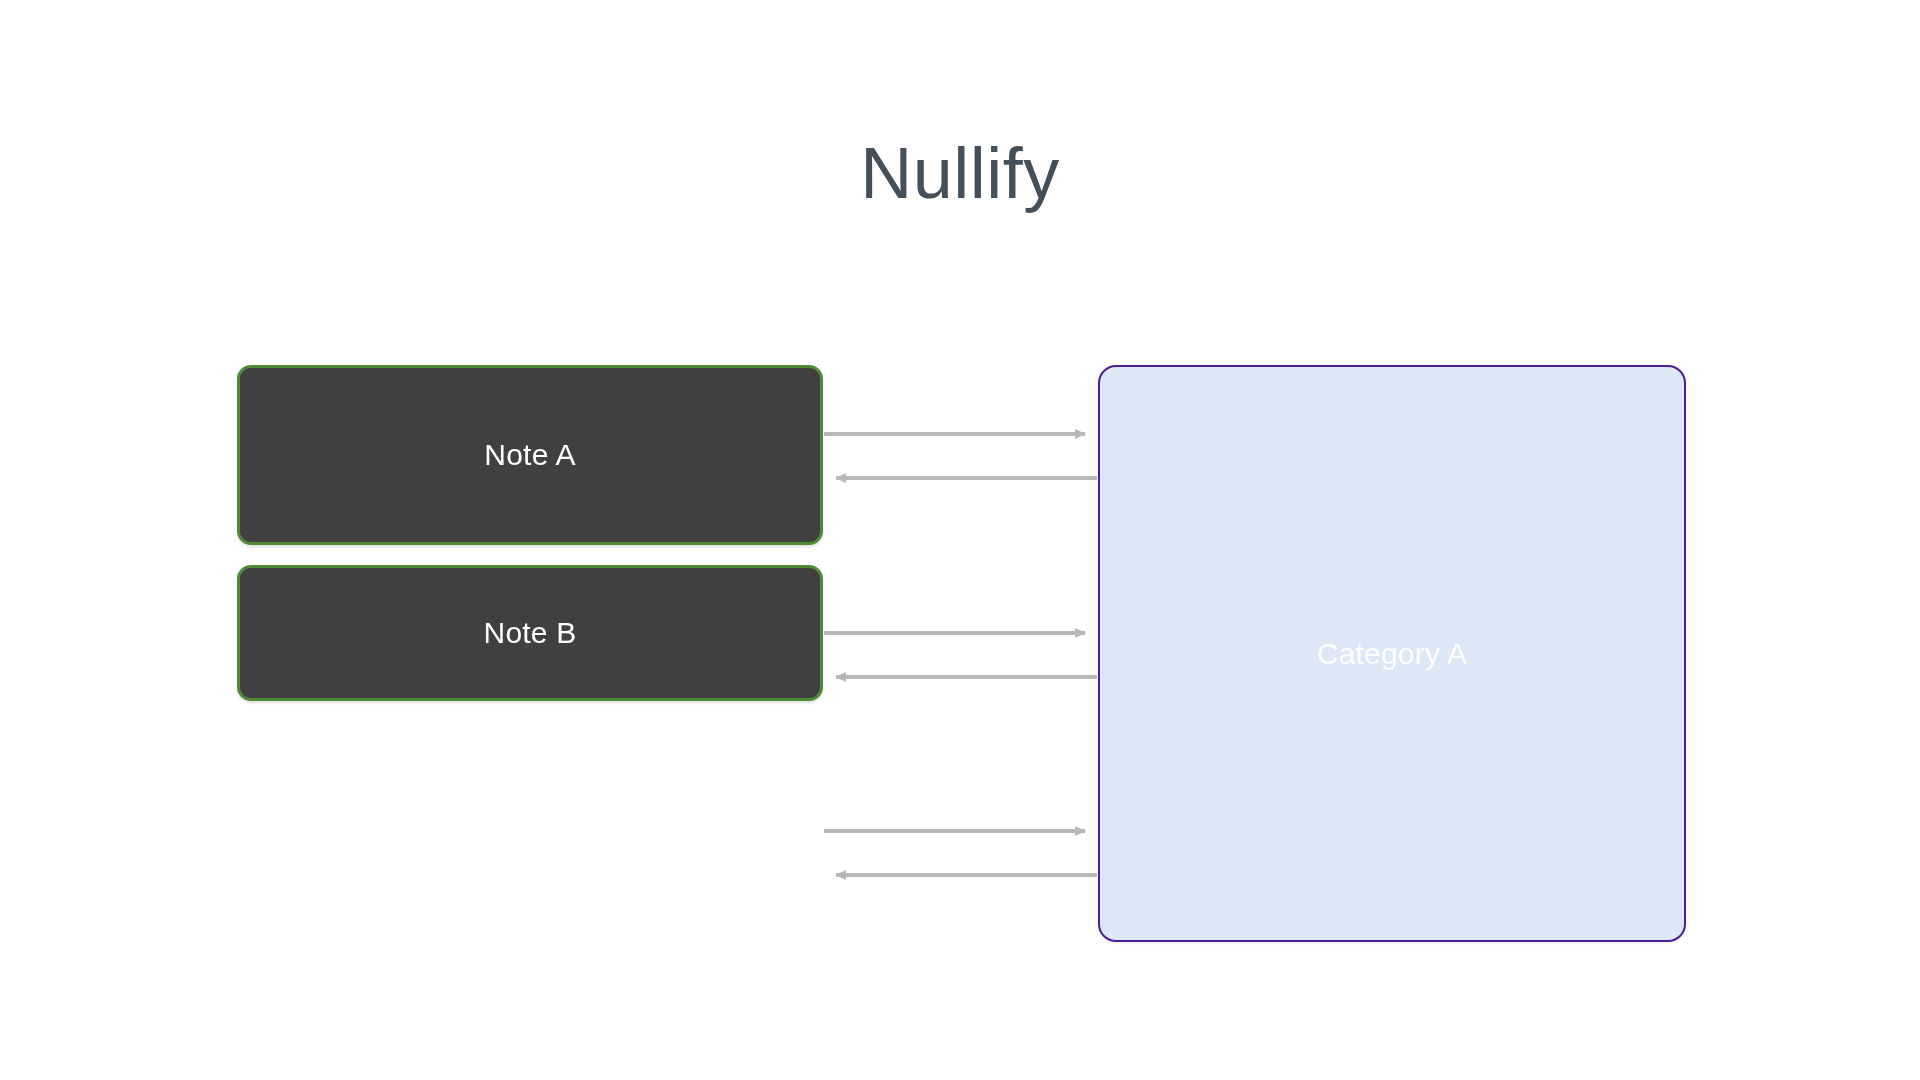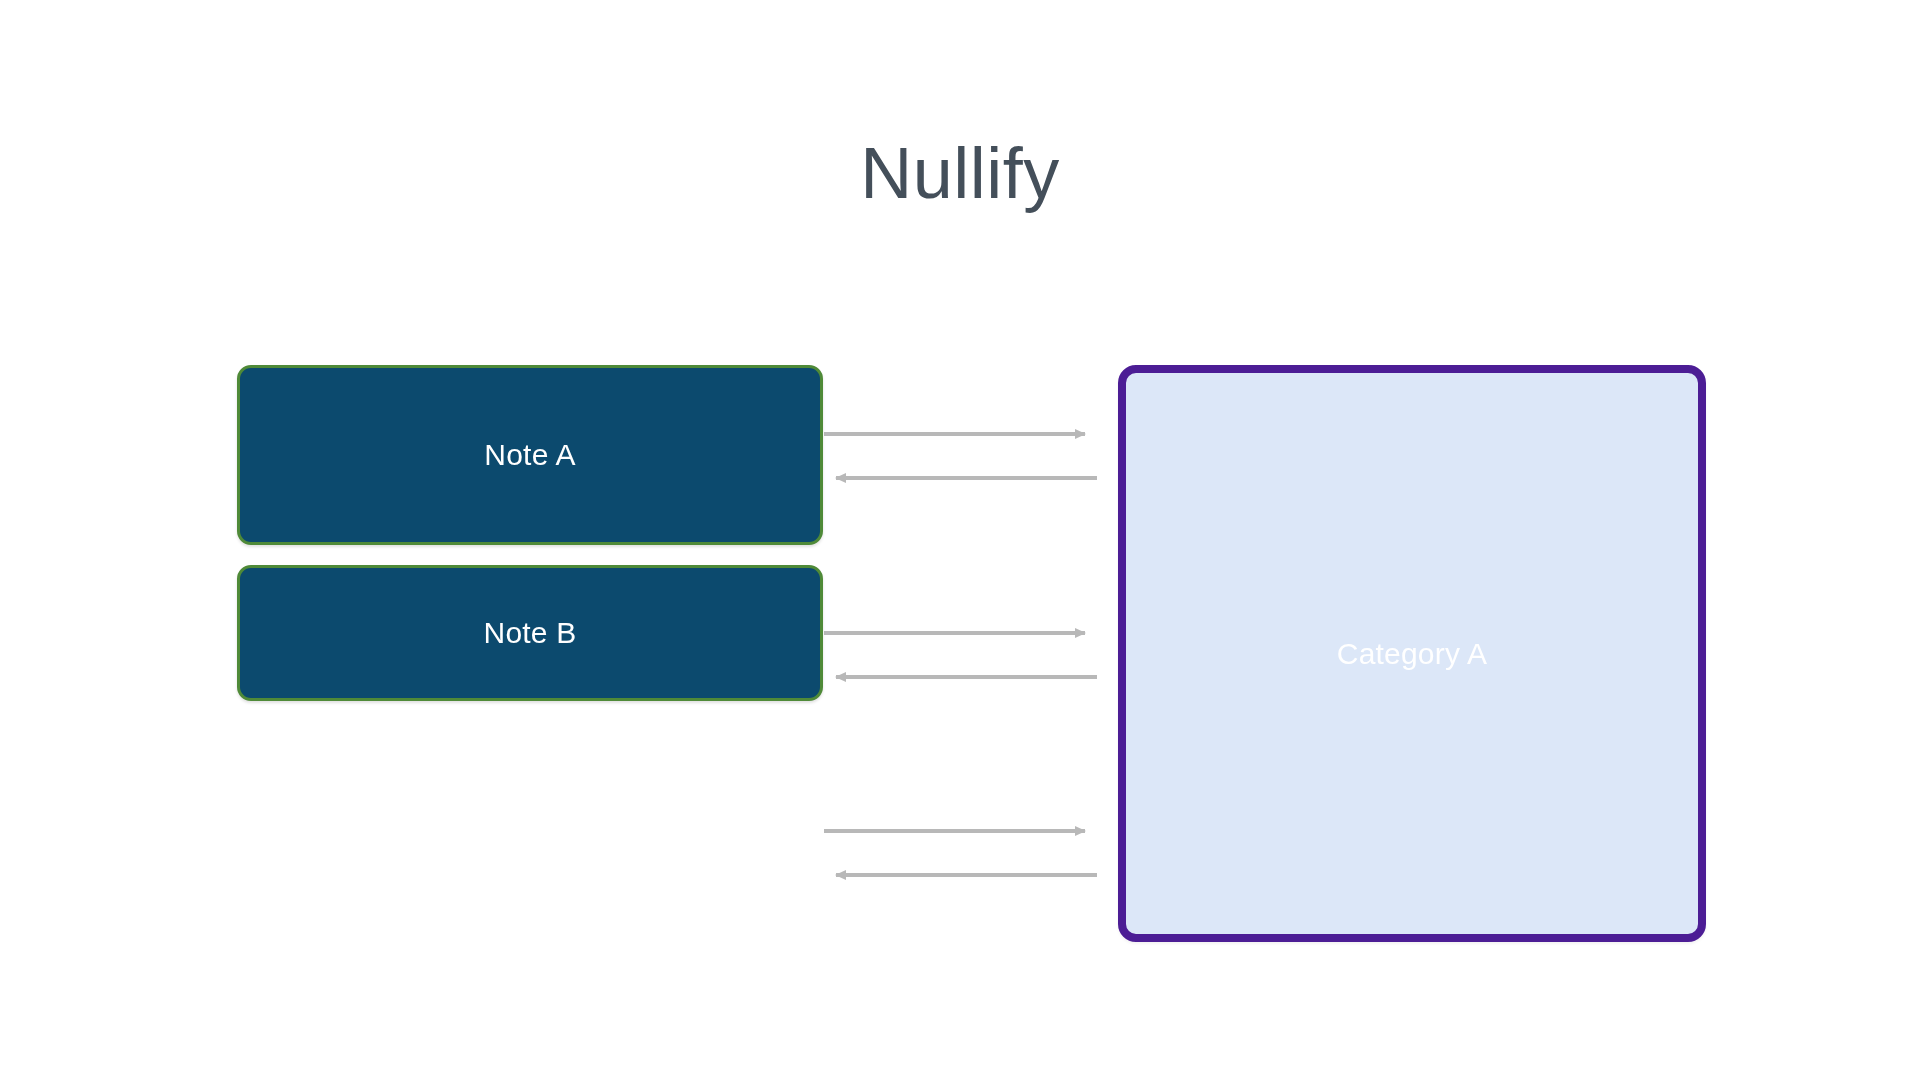--- a/index.html
+++ b/index.html
@@ -52,38 +52,37 @@
     font-weight: 400;
     color: #ffffff;
     letter-spacing: 0.2px;
     line-height: 1.2;
     white-space: nowrap;
   }
 
   .node-note {
     left: 237px;
     width: 586px;
-    background: #0c4a6e;
+    background: #404040;
     border: 3px solid #4f8a38;
     box-shadow: 0 2px 3px rgba(0,0,0,0.12);
   }
   .node-note.n1 { top: 365px; height: 180px; }
   .node-note.n2 { top: 565px; height: 136px; }
   .node-note.n3 { top: 765px; height: 177px; }
 
   .node-category {
     left: 1098px;
     top: 365px;
     width: 588px;
     height: 577px;
     background: #dce7f8;
-    border: 8px solid #4c1d95;
+    border: 2px solid #4c1d95;
     border-radius: 18px;
     box-shadow: 0 2px 3px rgba(0,0,0,0.05);
-    margin-left: 20px;
   }
 
   
   .edge-layer {
     position: absolute;
     left: 0;
     top: 0;
     width: 1920px;
     height: 1080px;
     pointer-events: none;

